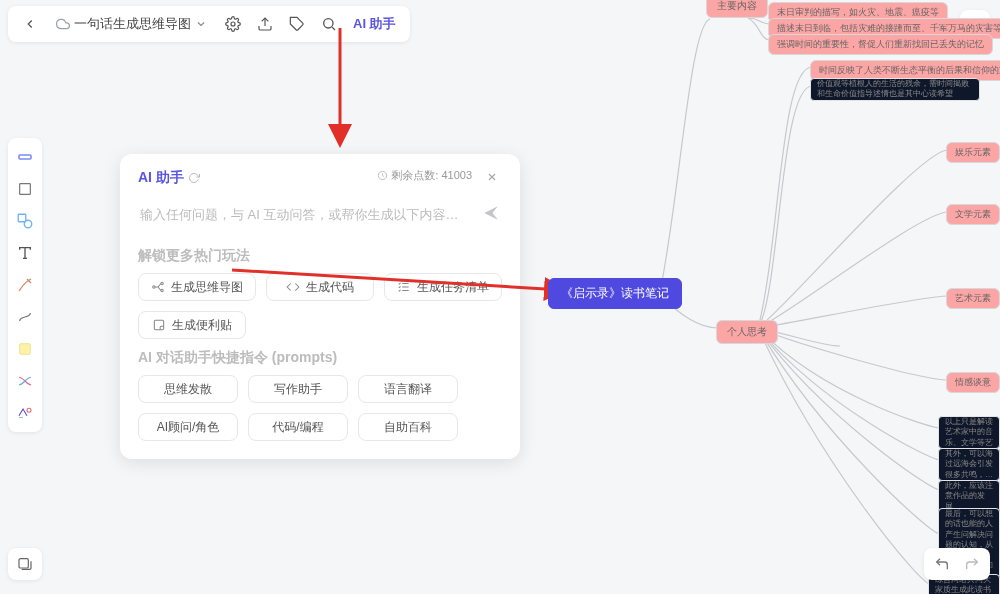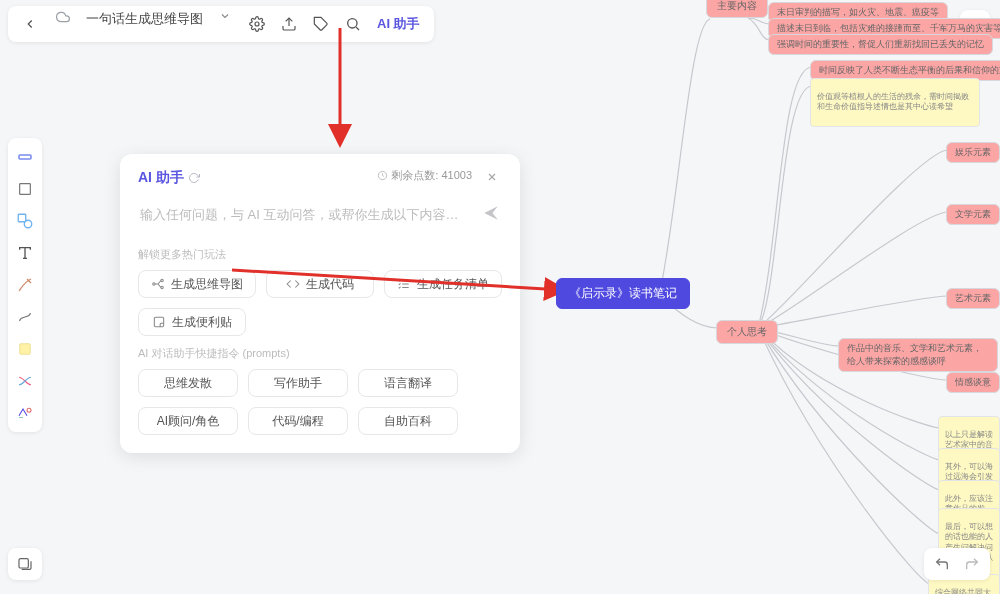--- a/index.html
+++ b/index.html
@@ -19,21 +19,21 @@
     display: flex; align-items: center; gap: 4px;
     background: #fff; border-radius: 8px;
     box-shadow: 0 1px 4px rgba(0,0,0,.08);
     padding: 4px 8px;
   }
   .tb-btn {
     width: 28px; height: 28px; display: flex; align-items: center; justify-content: center;
     border-radius: 6px; cursor: pointer; color: #555;
   }
   .doc-title {
-    display: flex; gap: 16px;
+    display: flex; align-items: center; gap: 4px;
     padding: 0 8px; height: 28px;
     font-size: 13px; color: #444;
   }
   .ai-link { color: #5a55e0; font-weight: 600; font-size: 13px; padding: 0 6px; }
 
   
   .summary-btn {
     position: absolute; right: 10px; top: 10px;
     width: 30px; height: 30px; background: #fff; border-radius: 8px;
     box-shadow: 0 1px 4px rgba(0,0,0,.08);
@@ -78,21 +78,21 @@
   .ai-input {
     display:flex; align-items:center; gap:19px;
     padding: 6px 2px 12px 2px;
     border-bottom: 0;
   }
   .ai-input input {
     flex:1; border:none; outline:none; font-size:13px; color:#333;
   }
   .ai-input input::placeholder { color:#bbb; }
   .send-btn { color:#bbb; cursor:pointer; }
-  .section-label { color:#bcbcbc; font-size:11px; margin: 10px 0 8px 0; }
+  .section-label { color:#bcbcbc; font-size:14px; margin: 10px 0 8px 0; font-weight: bold; }
   .chips { display:flex; flex-wrap:wrap; gap:10px; }
   .chip {
     border:1px solid #e7e7ea; border-radius:8px;
     height:28px; padding:0 12px;
     display:flex; align-items:center; gap:6px;
     font-size:12px; color:#555; cursor:pointer;
     background:#fff; min-width: 108px; justify-content:center;
   }
   .chip.wide { min-width: 100px; }
   .chip svg { flex-shrink:0; }
@@ -109,22 +109,22 @@
     position:absolute; background:#fca5a5; border:1px solid #d7d8dd;
     border-radius:6px; padding:4px 10px; font-size:10px; color:#666;
     white-space:nowrap; pointer-events:auto;
   }
   .node.small { font-size:9px; padding:3px 8px; }
   .node.root {
     background:#4f49e0; color:#fff; border-color:#4f49e0;
     font-size:12px; padding:6px 12px; font-weight:500;
   }
   .tiny-block {
-    position:absolute; background:#fef9c3; border:1px solid #e3e4e8; border-radius:4px;
-    font-size:8px; color:#888; padding:13px 6px; line-height:1.3;
+    position:absolute; background:#0f172a; border:1px solid #e3e4e8; border-radius:4px;
+    font-size:8px; color:#888; padding:0 6px; line-height:1.3;
     max-width:160px; white-space:normal; pointer-events:auto;
   }
   .edge { position:absolute; pointer-events:none; }
 
   
   .undo-bar {
     position:absolute; right:10px; bottom:14px;
     background:#fff; border-radius:8px; box-shadow:0 1px 4px rgba(0,0,0,.08);
     display:flex; align-items:center; padding:4px 6px; gap:6px;
   }
@@ -381,35 +381,34 @@
       <path d="M238 334 C 270 348 400 386 428 386"></path>
 
       <path d="M238 334 C 300 400 410 434 420 434"></path>
       <path d="M238 334 C 300 410 410 466 420 466"></path>
       <path d="M238 334 C 300 420 410 496 420 496"></path>
       <path d="M238 334 C 300 440 410 540 420 540"></path>
       <path d="M238 334 C 300 470 400 590 410 590"></path>
     </g>
   </svg>
 
-  <div class="node root" style="left:36px;top:284px">《启示录》读书笔记</div>
+  <div class="node root" style="left:28px;top:284px">《启示录》读书笔记</div>
 
   <div class="node" style="left:186px;top:0">主要内容</div>
   <div class="node small" style="left:248px;top:8px">末日审判的描写，如火灾、地震、瘟疫等</div>
   <div class="node small" style="left:248px;top:24px">描述末日到临，包括灾难的接踵而至、千军万马的灾害等</div>
   <div class="node small" style="left:248px;top:40px">强调时间的重要性，督促人们重新找回已丢失的记忆</div>
 
   <div class="node" style="left:196px;top:326px">个人思考</div>
   <div class="node small" style="left:290px;top:66px">时间反映了人类不断生态平衡的后果和信仰的重要性</div>
   <div class="tiny-block" style="left:290px;top:84px;max-width:170px">价值观等植根人的生活的残余，需时间揭败和生命价值指导述情也是其中心读希望</div>
 
   <div class="node small" style="left:426px;top:148px">娱乐元素</div>
   <div class="node small" style="left:426px;top:210px">文学元素</div>
   <div class="node small" style="left:426px;top:294px">艺术元素</div>
-  <div class="node small" style="left:318px;top:344px;max-width:160px;white-space:normal">作品中的音乐、文学和艺术元素，给人带来探索的感感谈呼</div>
   <div class="node small" style="left:426px;top:378px">情感谈意</div>
 
   <div class="tiny-block" style="left:418px;top:422px">以上只是解读艺术家中的音乐、文学等艺</div>
   <div class="tiny-block" style="left:418px;top:454px">其外，可以海过远海会引发很多共鸣，…</div>
   <div class="tiny-block" style="left:418px;top:486px">此外，应该注意作品的发展…</div>
   <div class="tiny-block" style="left:418px;top:514px">最后，可以想的话也能的人产生问解决问题的认知，从而进一步形成，文学等和进而，即获得…</div>
   <div class="tiny-block" style="left:408px;top:580px">综合网络共同大家质生成此读书笔记</div>
 </div>
 
 <div class="undo-bar">

